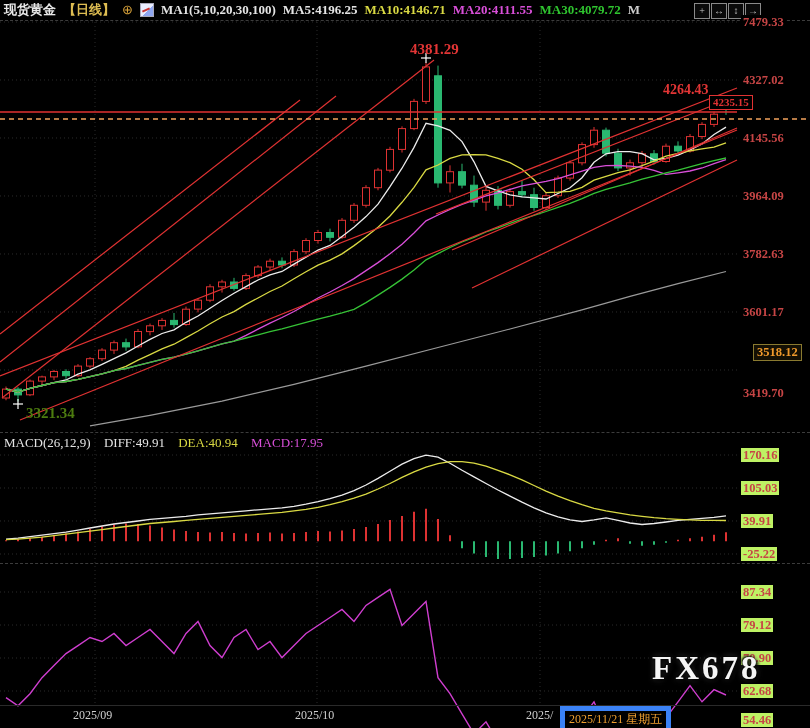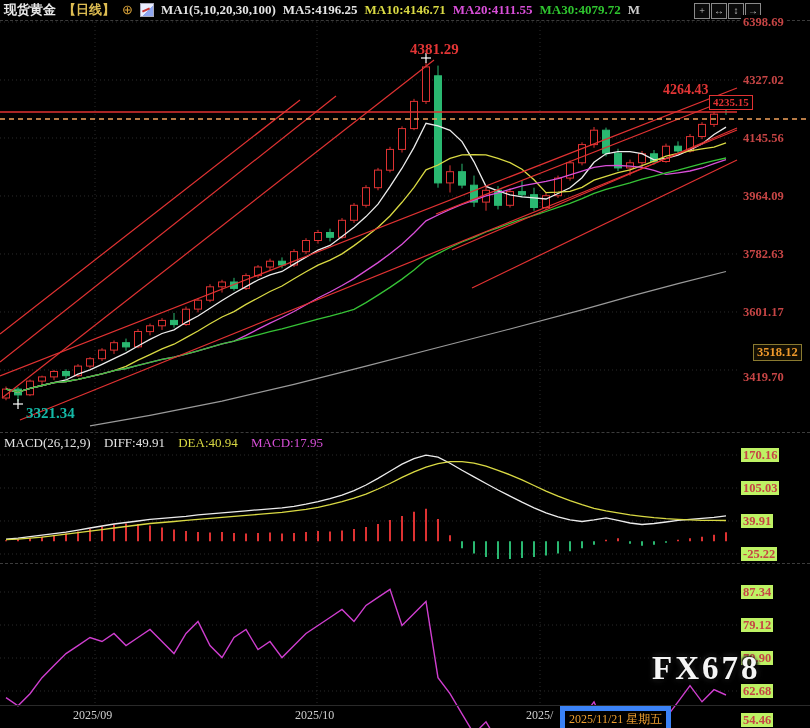--- a/index.html
+++ b/index.html
@@ -283,32 +283,32 @@
     <span class="t-ma y">MA10:4146.71</span>
     <span class="t-ma m">MA20:4111.55</span>
     <span class="t-ma g">MA30:4079.72</span>
     <span class="t-ma gray">M</span>
   </div>
   <div class="iconbox" style="left:694px;">+</div>
   <div class="iconbox" style="left:711px;">↔</div>
   <div class="iconbox" style="left:728px;">↕</div>
   <div class="iconbox" style="left:745px;">→</div>
 
-  <span class="plabel" style="top:15px;">6398.69</span>
+  <span class="plabel" style="top:15px;">7479.33</span>
   <span class="plabel" style="top:73px;">4327.02</span>
   <span class="plabel" style="top:131px;">4145.56</span>
   <span class="plabel" style="top:189px;">3964.09</span>
   <span class="plabel" style="top:247px;">3782.63</span>
   <span class="plabel" style="top:305px;">3601.17</span>
-  <span class="plabel" style="top:370px;">3419.70</span>
+  <span class="plabel" style="top:386px;">3419.70</span>
   <div class="alertbox">3518.12</div>
   <div class="pricebox">4235.15</div>
 
   <span class="anno" style="left:410px;top:41px;font-size:15px;color:#e23535;">4381.29</span>
-  <span class="anno" style="left:26px;top:405px;font-size:15px;color:#14b8a6;">3321.34</span>
+  <span class="anno" style="left:26px;top:405px;font-size:15px;color:#4d7c0f;">3321.34</span>
   <span class="anno" style="left:663px;top:82px;font-size:14px;color:#e23535;">4264.43</span>
 
   <div class="divider" style="top:432px;"></div>
   <div class="divider" style="top:563px;"></div>
 
   <div class="hdr" style="top:435px;">
     <span class="w">MACD(26,12,9)</span>
     <span class="w">DIFF:49.91</span>
     <span class="y">DEA:40.94</span>
     <span class="m">MACD:17.95</span>

